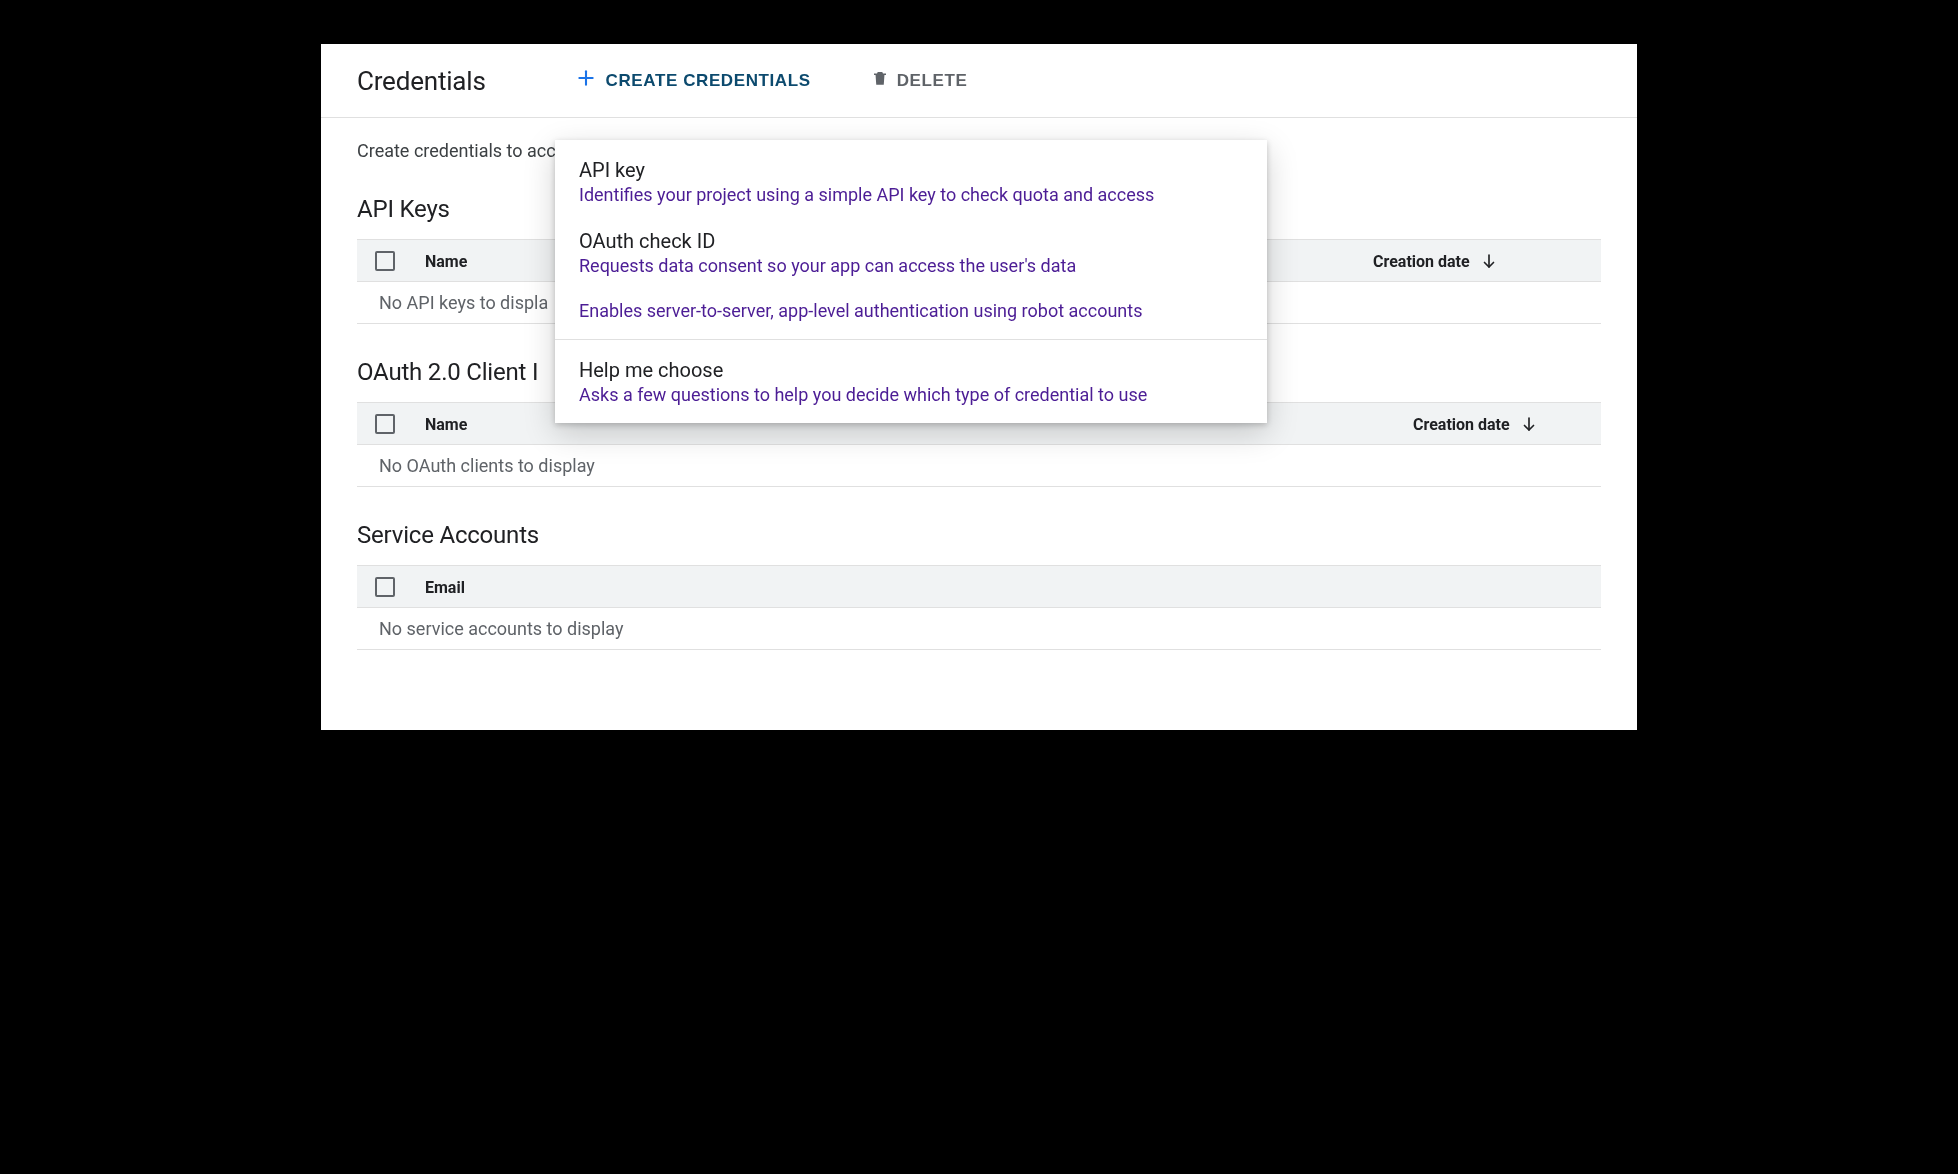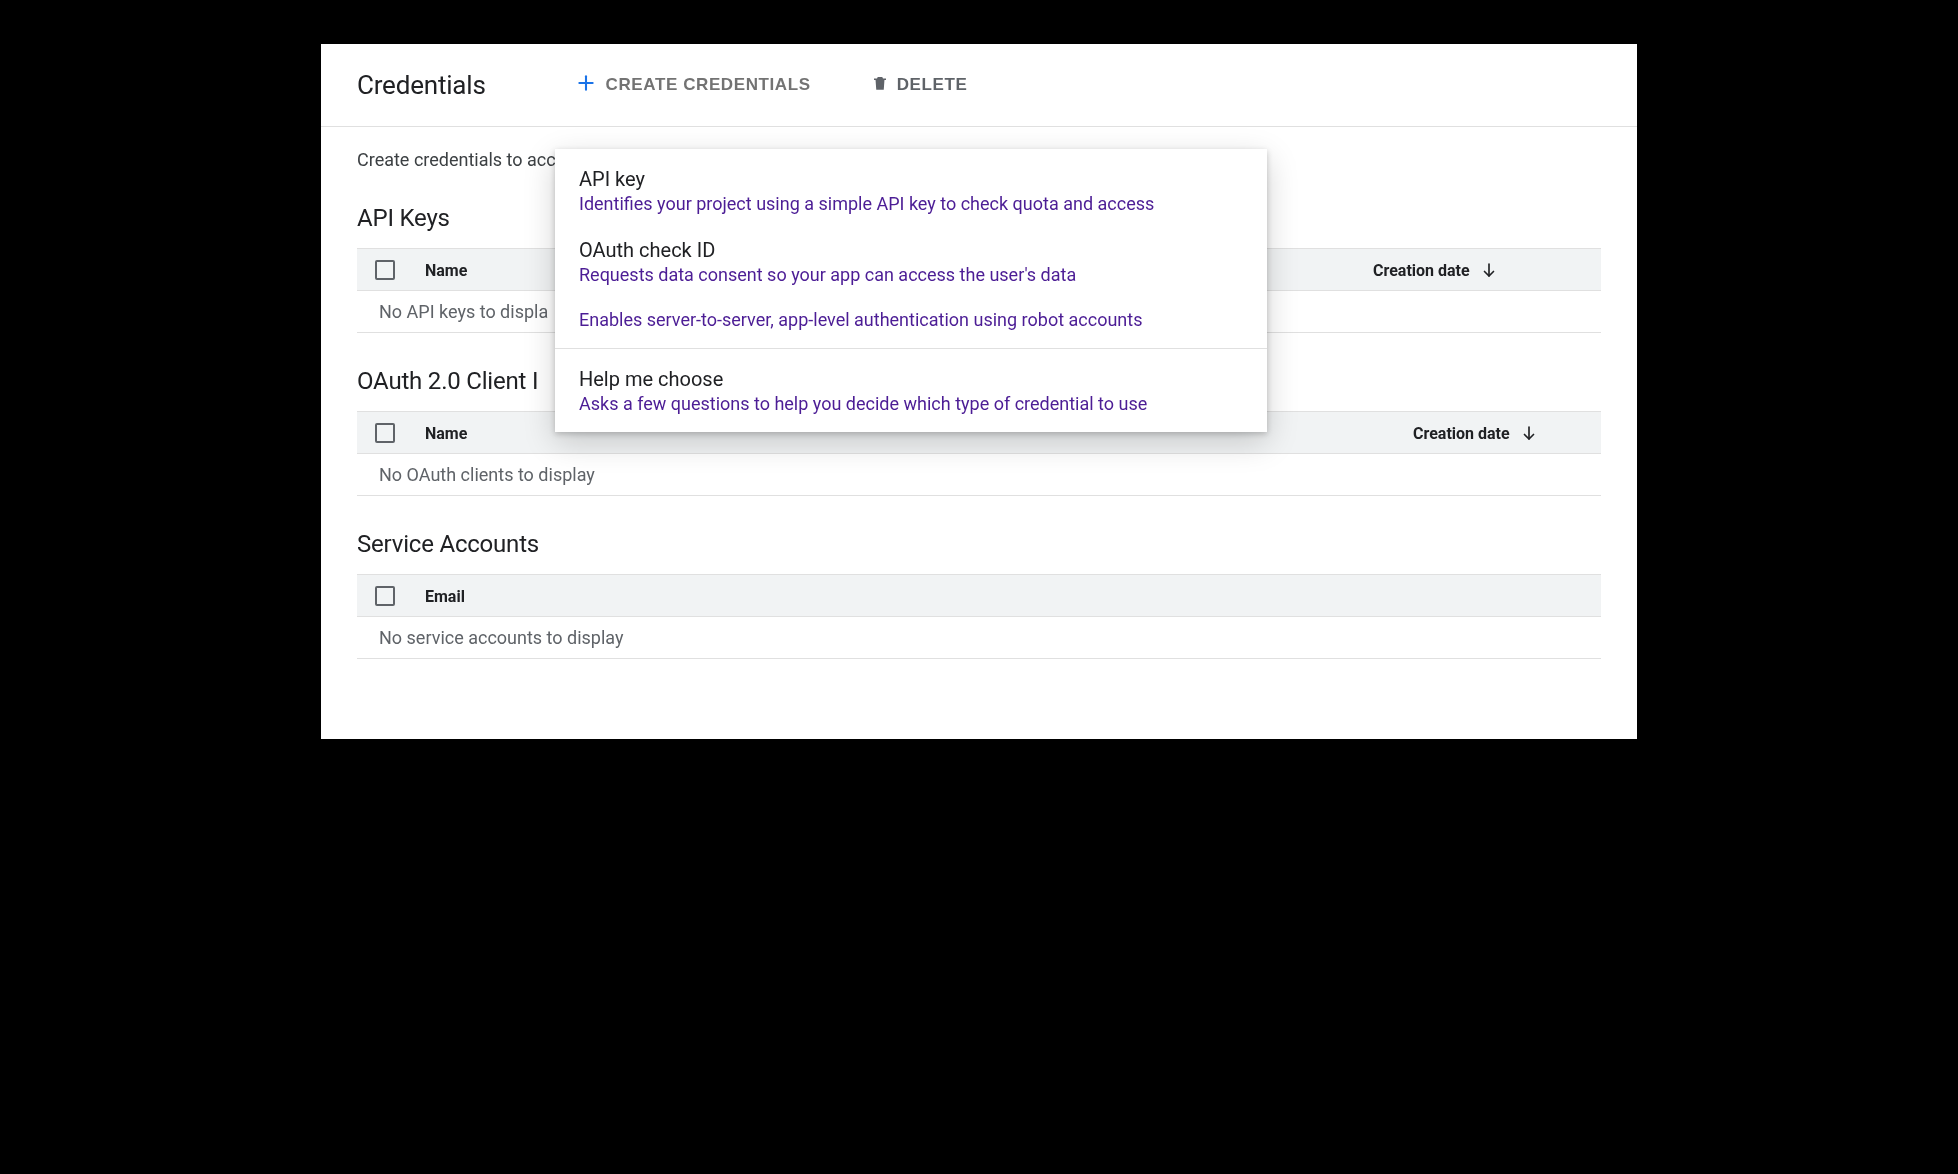--- a/index.html
+++ b/index.html
@@ -17,21 +17,21 @@
     width: 1316px;
     background: #fff;
     box-shadow: 0 6px 24px rgba(0,0,0,0.45);
     position: relative;
     overflow: visible;
     padding-bottom: 80px;
   }
   .toolbar {
     display: flex;
     align-items: center;
-    height: 83px;
+    height: 74px;
     padding: 0 36px;
     border-bottom: 1px solid #e0e0e0;
   }
   .page-title {
     font-size: 26px;
     font-weight: 400;
     color: #202124;
     margin-right: 76px;
     letter-spacing: -0.2px;
   }
@@ -40,21 +40,21 @@
     align-items: center;
     gap: 10px;
     font-size: 17px;
     font-weight: 600;
     letter-spacing: 0.6px;
     cursor: pointer;
     border: none;
     background: none;
     padding: 8px 14px;
   }
-  .btn-primary { color: #737373; align-items: center; }
+  .btn-primary { color: #0c4a6e; align-items: center; }
   .btn-muted   { color: #5f6368; }
   .btn-muted svg { fill: #5f6368; }
   .btn-primary svg { stroke: #1a73e8; }
   .btn + .btn { margin-left: 32px; gap: 8px; }
 
   .body-area { padding: 0 36px; position: relative; border-radius: 11px; }
   .intro {
     font-size: 18px;
     color: #3c4043;
     margin: 22px 0 34px 0;

